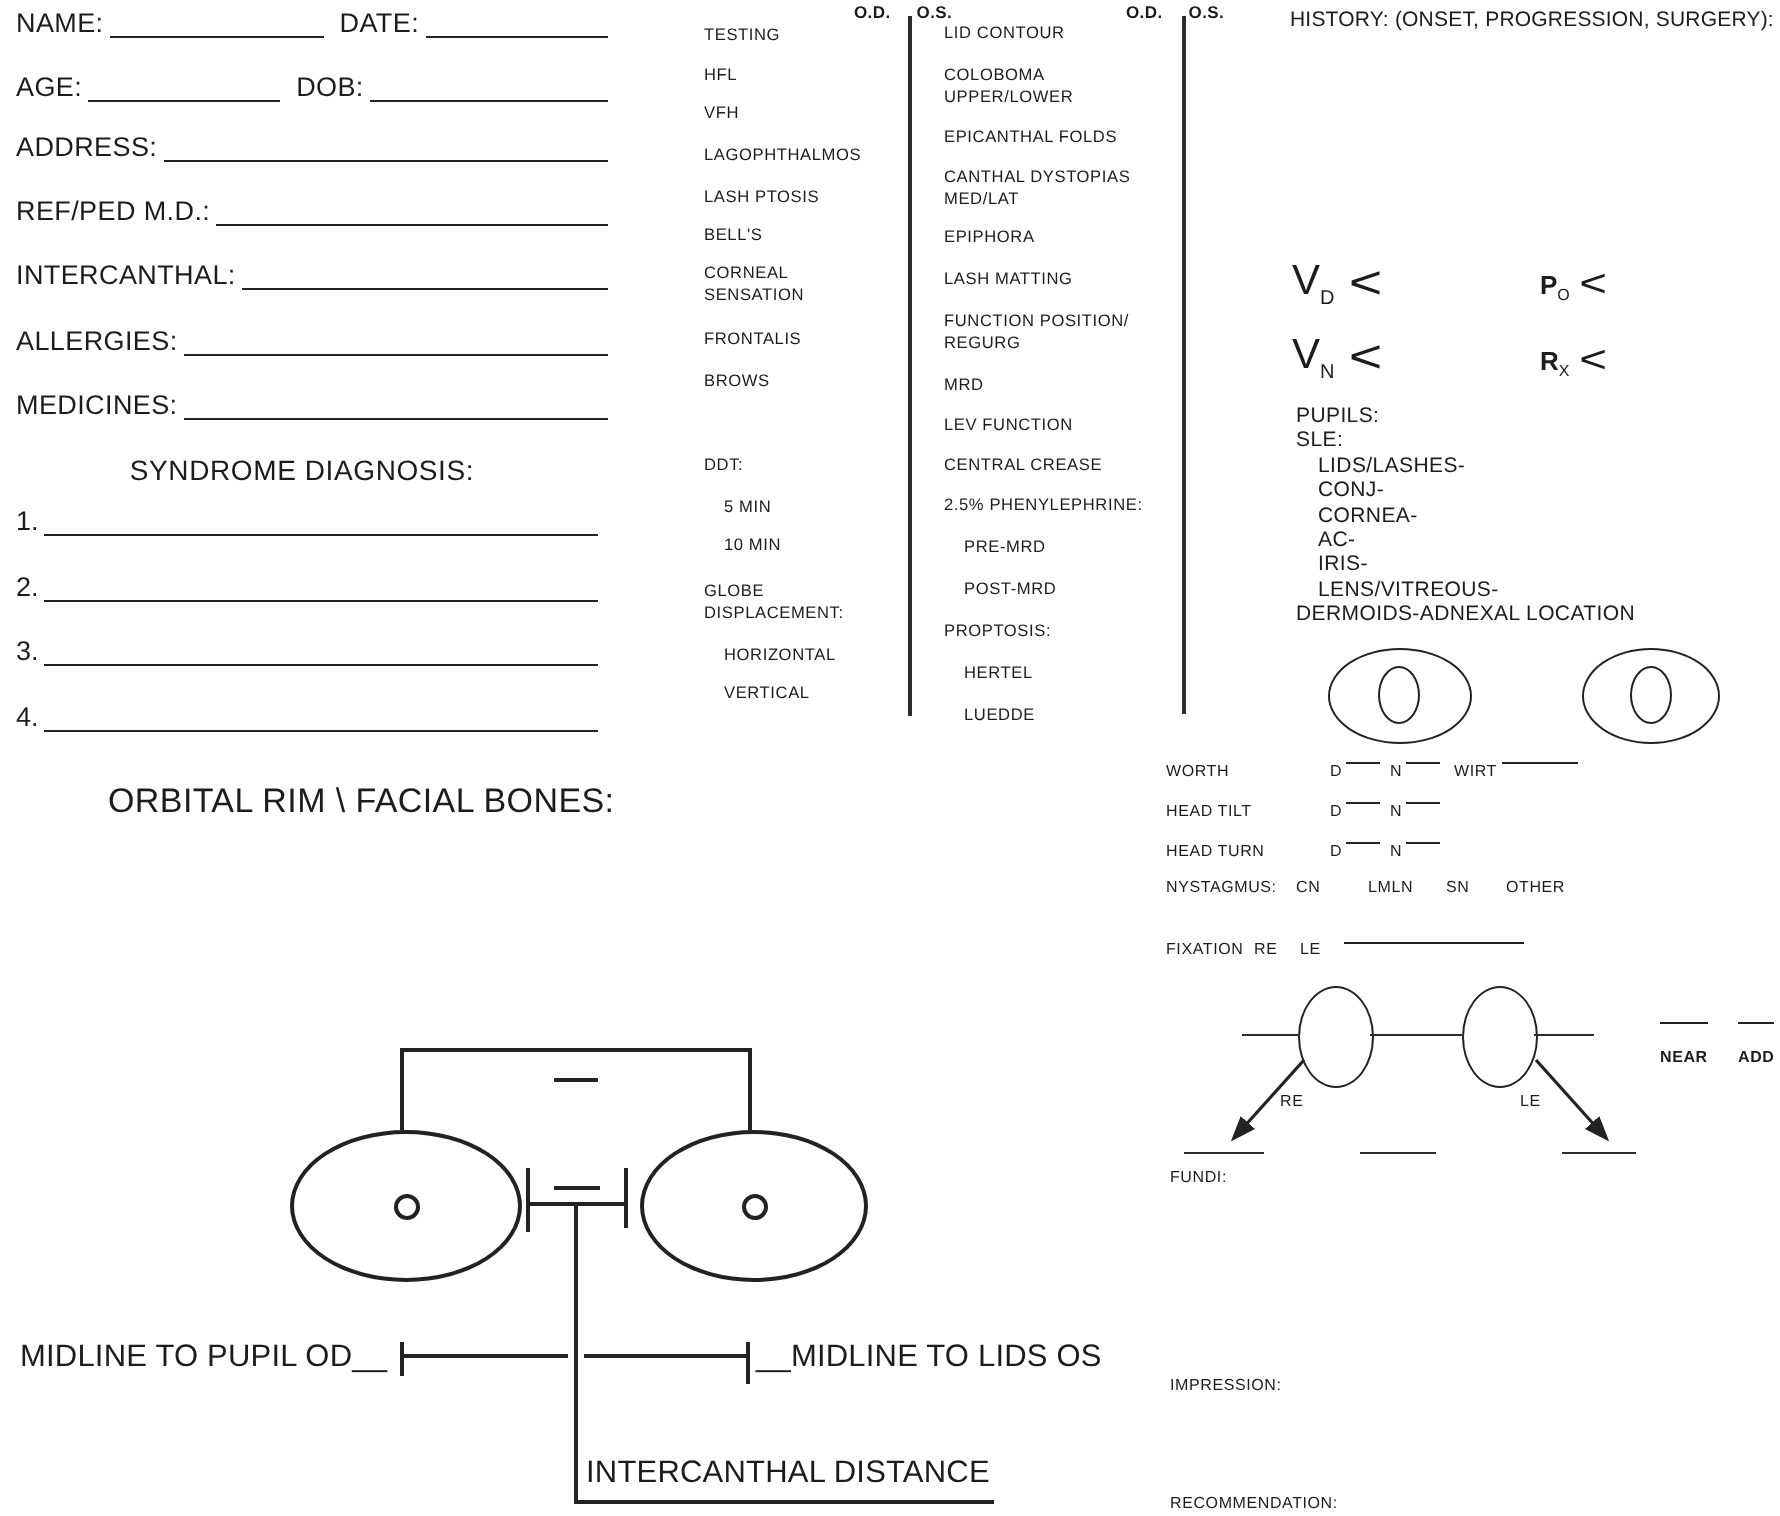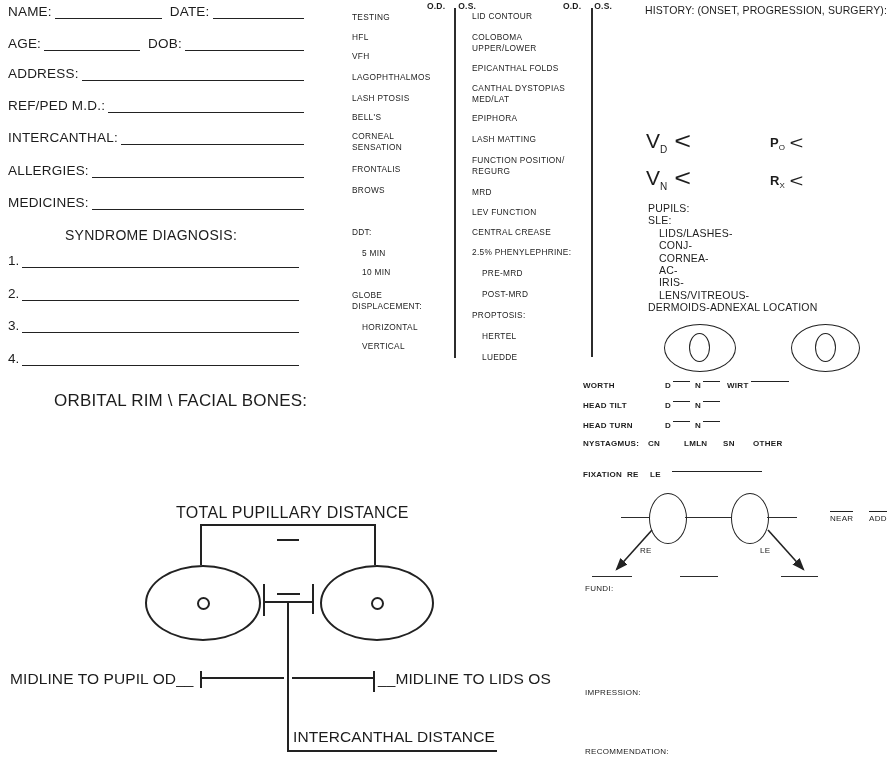--- a/index.html
+++ b/index.html
@@ -35,25 +35,25 @@
                   margin-left:9px; }
   .acuity.small .main { font-size:13px; line-height:13px; font-weight:bold; }
   .acuity.small .sub  { font-size:8px;  margin-top:7px; }
   .acuity.small .ang  { font-size:19px; line-height:13px; margin-left:6px; }
   .sleblock { position:absolute; left:648px; top:202px; font-size:10.5px; line-height:12.4px;
               letter-spacing:0.2px; font-weight:500; }
   .sleblock .ind { padding-left:11px; }
   .eye-o { position:absolute; border:1.6px solid #222; border-radius:50%; }
   .eye-i { position:absolute; border:1.4px solid #222; border-radius:50%; }
   .wrow { position:absolute; left:0; top:0; width:884px; height:11px; font-size:8px;
-          letter-spacing:0.3px; font-weight:700; }
+          letter-spacing:0.3px; font-weight:400; }
   .wrow span { position:absolute; top:0; }
   .wline { position:absolute; border-top:1.3px solid #222; height:0; top:8px; }
-  .ovl { position:absolute; font-size:8px; font-weight:400; border-top:1.3px solid #222;
-         padding-top:2px; letter-spacing:0.3px;text-align:center; }
+  .ovl { position:absolute; font-size:8px; font-weight:700; border-top:1.3px solid #222;
+         padding-top:12px; letter-spacing:0.3px;text-align:center; }
   .rsm { position:absolute; font-size:8px; letter-spacing:0.3px; font-weight:500; }
   .anc { position:absolute; left:585px; top:626px; font-size:7.8px; line-height:9.6px;
          letter-spacing:0.2px; font-weight:500; }
   .anc .ind { padding-left:7px; }
   
   .dtitle { position:absolute; left:176px; top:504px; font-size:16px; letter-spacing:0.3px; }
   .dlabel { position:absolute; font-size:15.5px; letter-spacing:0.1px; }
 </style>
 </head>
 <body>
@@ -258,21 +258,20 @@
   <div class="rsm" style="left:640px;top:546px">RE</div>
   <div class="rsm" style="left:760px;top:546px">LE</div>
   <div class="hl1" style="left:592px;top:576px;width:40px"></div>
   <div class="hl1" style="left:680px;top:576px;width:38px"></div>
   <div class="hl1" style="left:781px;top:576px;width:37px"></div>
 
   <div class="rsm" style="left:585px;top:584px">FUNDI:</div>
   <div class="rsm" style="left:585px;top:688px">IMPRESSION:</div>
   <div class="rsm" style="left:585px;top:747px">RECOMMENDATION:</div>
 
-  <div class="dtitle">TOTAL PUPILLARY DISTANCE</div>
   <div class="hl" style="left:200px;top:524px;width:176px"></div>
   <div class="vl" style="left:200px;top:524px;height:41px"></div>
   <div class="vl" style="left:374px;top:524px;height:41px"></div>
   <div class="hl" style="left:277px;top:539px;width:22px"></div>
 
   <div class="eye-o" style="left:145px;top:565px;width:112px;height:72px;border-width:2px">
     <div class="eye-i" style="left:50px;top:30px;width:9px;height:9px;border-width:2px"></div>
   </div>
   <div class="eye-o" style="left:320px;top:565px;width:110px;height:72px;border-width:2px">
     <div class="eye-i" style="left:49px;top:30px;width:9px;height:9px;border-width:2px"></div>

